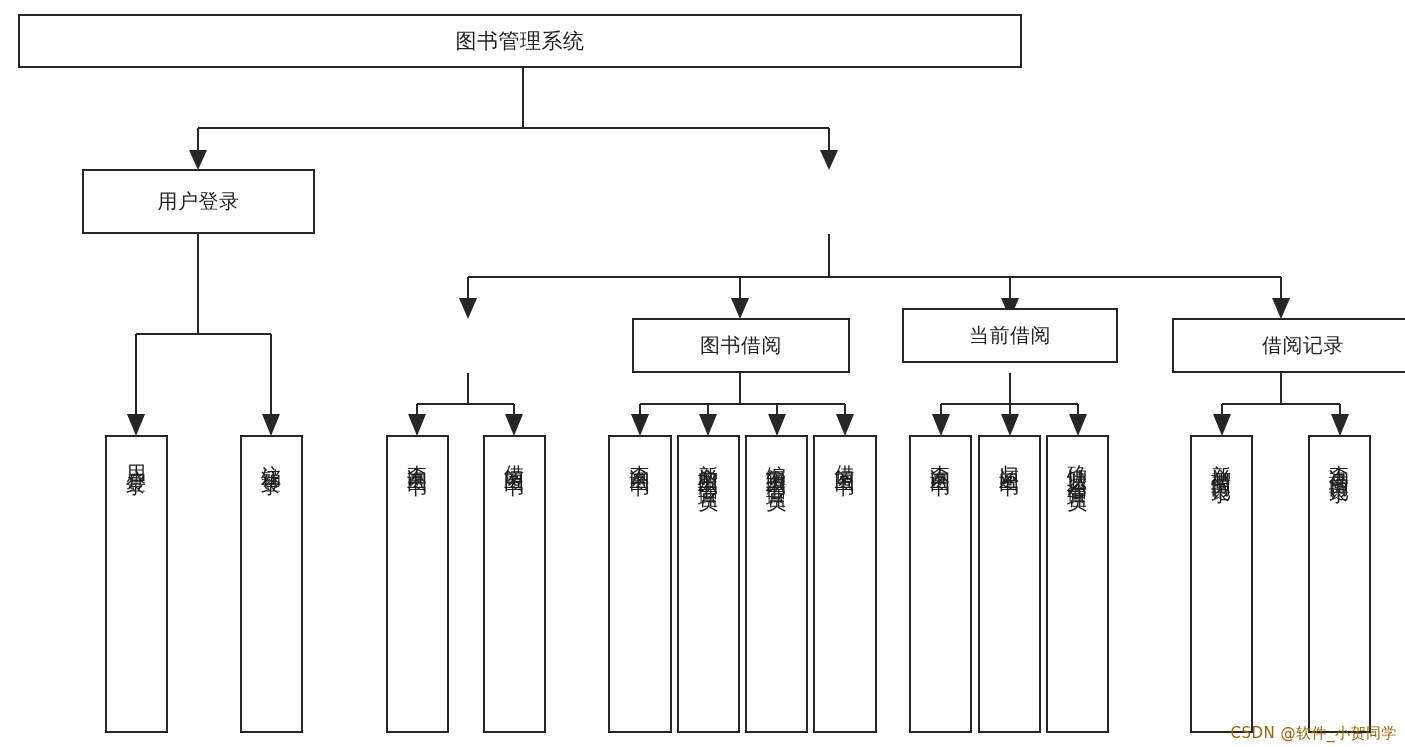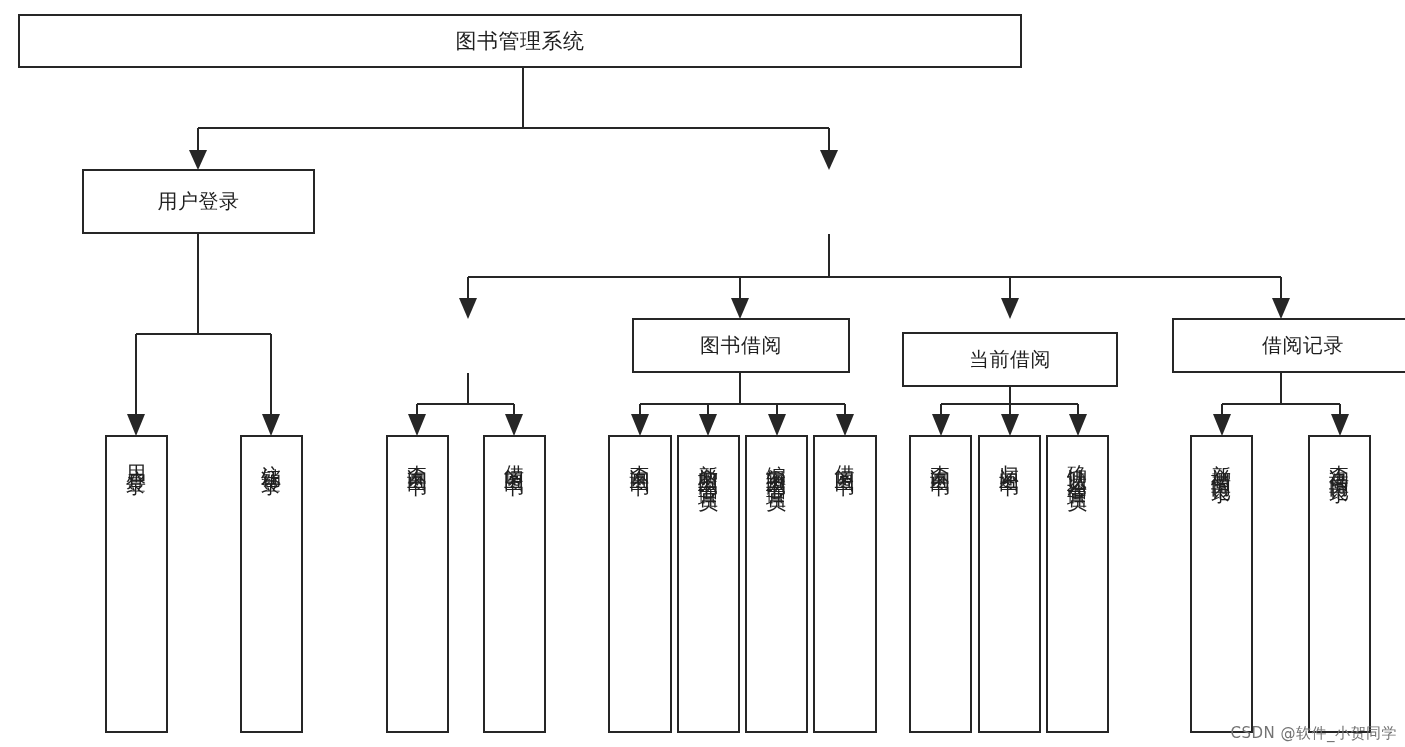--- a/index.html
+++ b/index.html
@@ -66,21 +66,21 @@
     line-height:1;
     white-space:nowrap;
   }
 
   
   #watermark{
     position:absolute;
     right:8px;
     bottom:4px;
     font-size:15px;
-    color:#737373;
+    color:#a16207;
     letter-spacing:0.5px;
     user-select:none;
     white-space:nowrap;
   }
 </style>
 </head>
 <body>
 
 <div id="canvas">
 
@@ -152,21 +152,21 @@
     <span class="label">图书管理系统</span>
   </div>
 
   <div class="node lvl2" style="left:82px; top:169px; width:233px; height:65px;">
     <span class="label">用户登录</span>
   </div>
 
   <div class="node lvl3" style="left:632px; top:318px; width:218px; height:55px;">
     <span class="label">图书借阅</span>
   </div>
-  <div class="node lvl3" style="left:902px; top:332px; width:216px; height:55px;">
+  <div class="node lvl3" style="left:902px; top:308px; width:216px; height:55px;">
     <span class="label">当前借阅</span>
   </div>
   <div class="node lvl3" style="left:1172px; top:318px; width:262px; height:55px;">
     <span class="label">借阅记录</span>
   </div>
 
   <div class="node leaf" style="left:105px; top:435px; width:63px; height:298px;">
     <span class="label">用户登录</span>
   </div>
   <div class="node leaf" style="left:240px; top:435px; width:63px; height:298px;">

